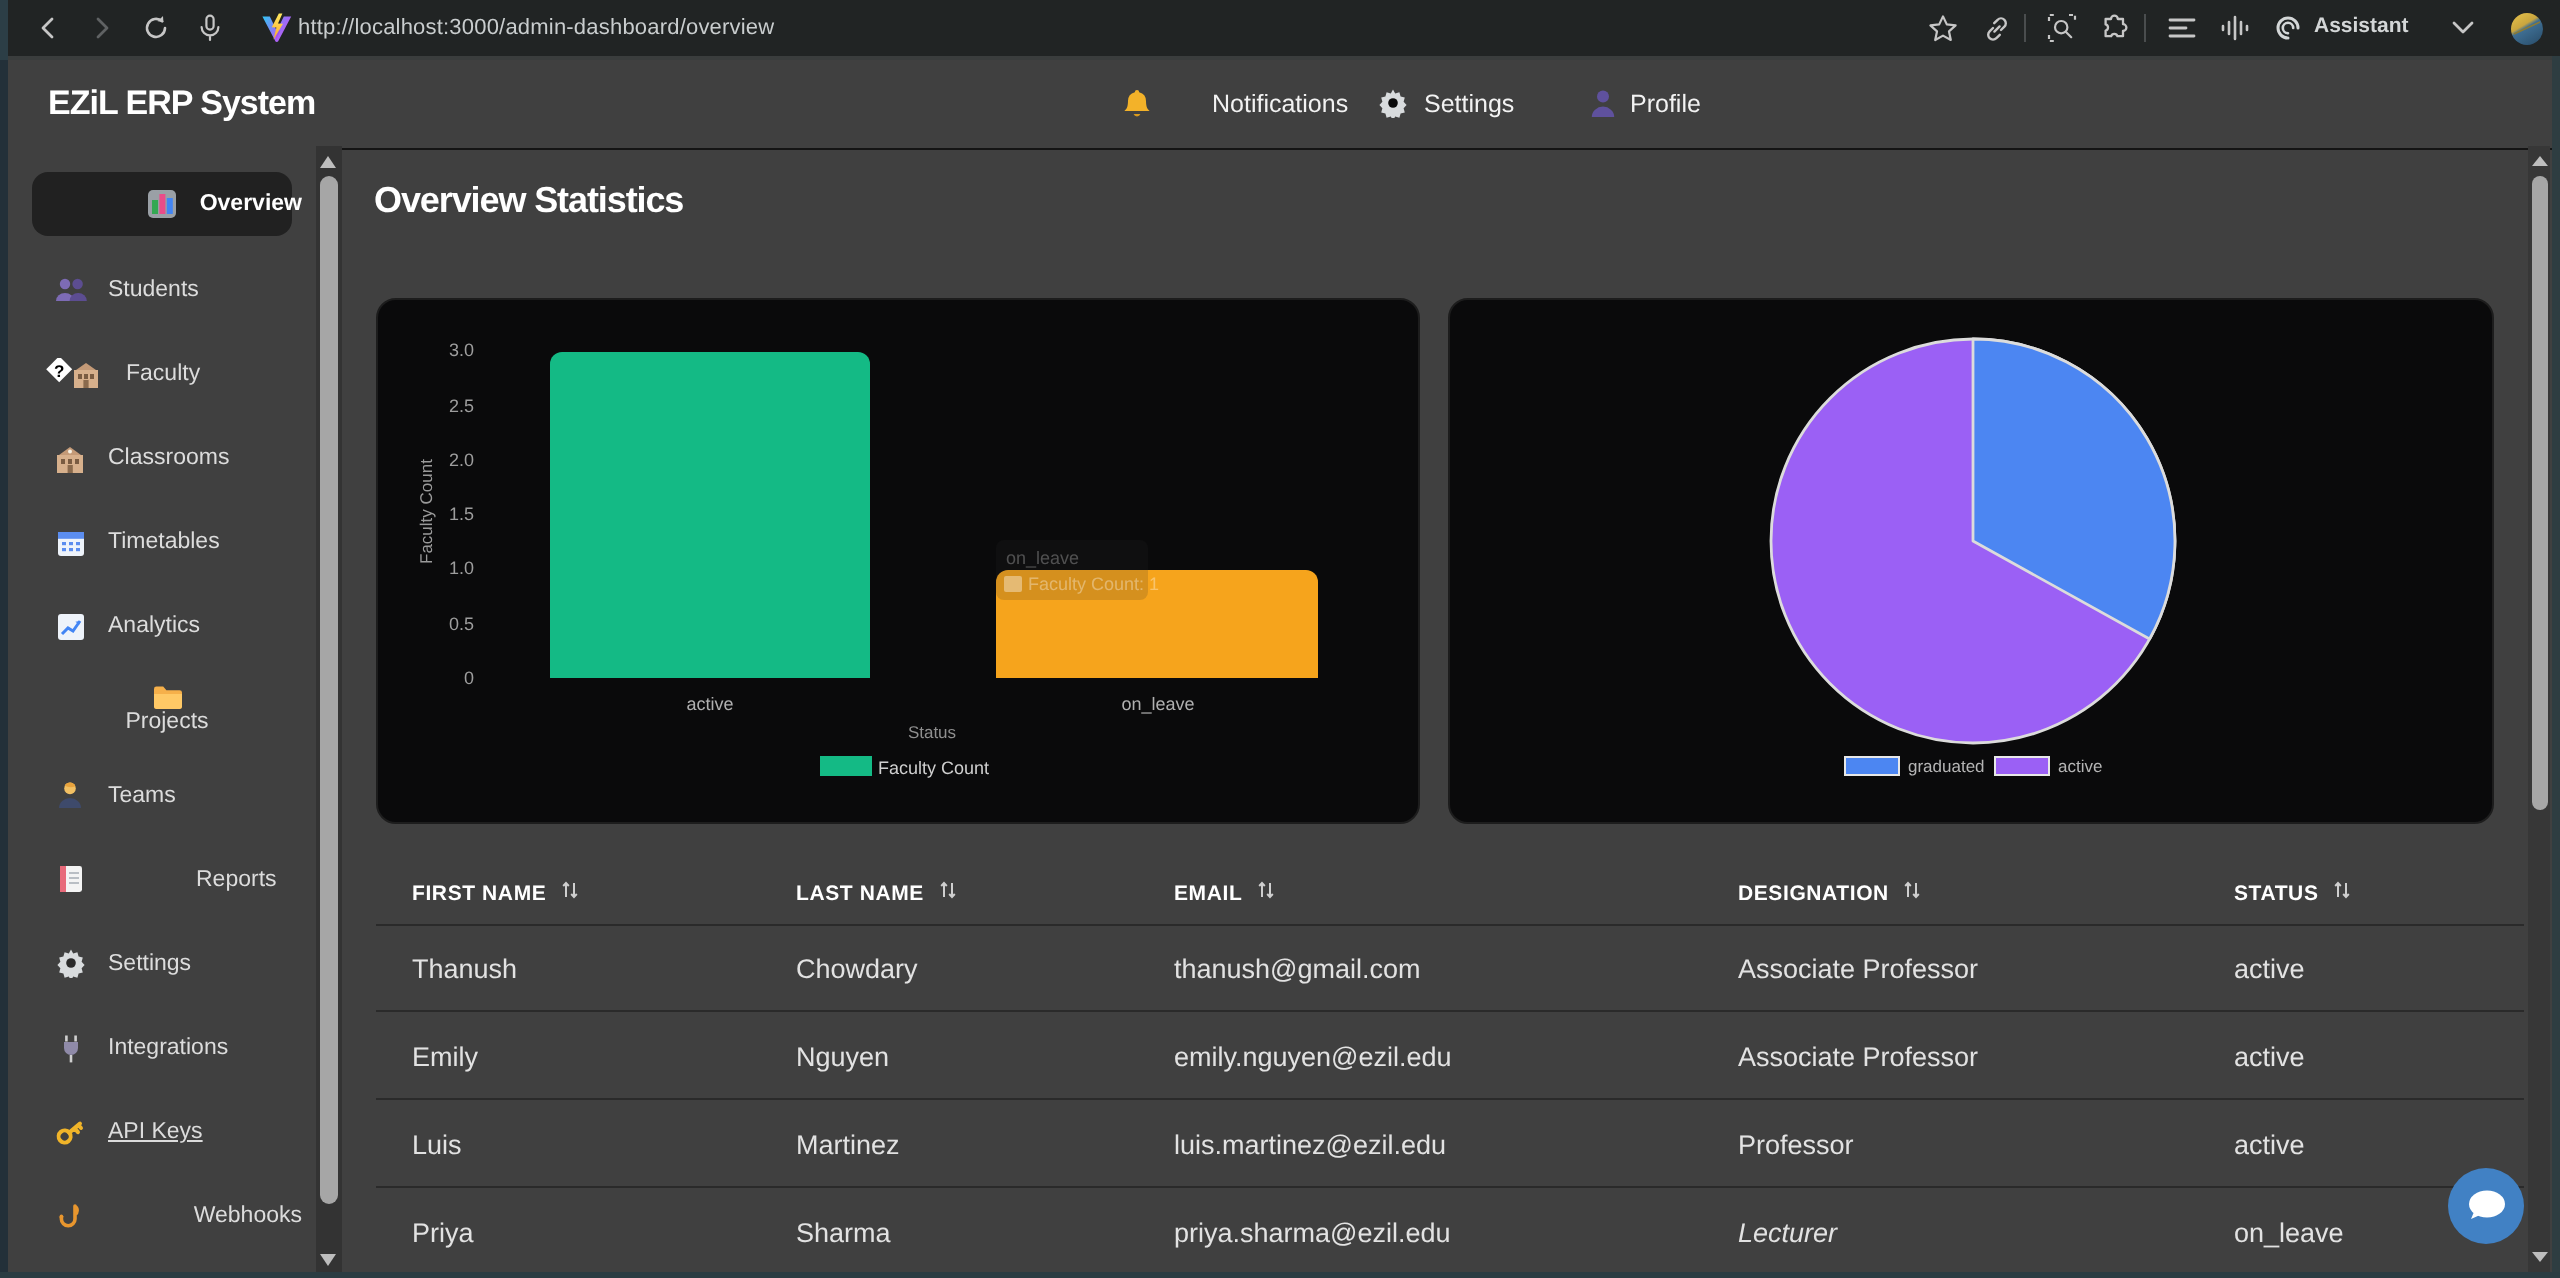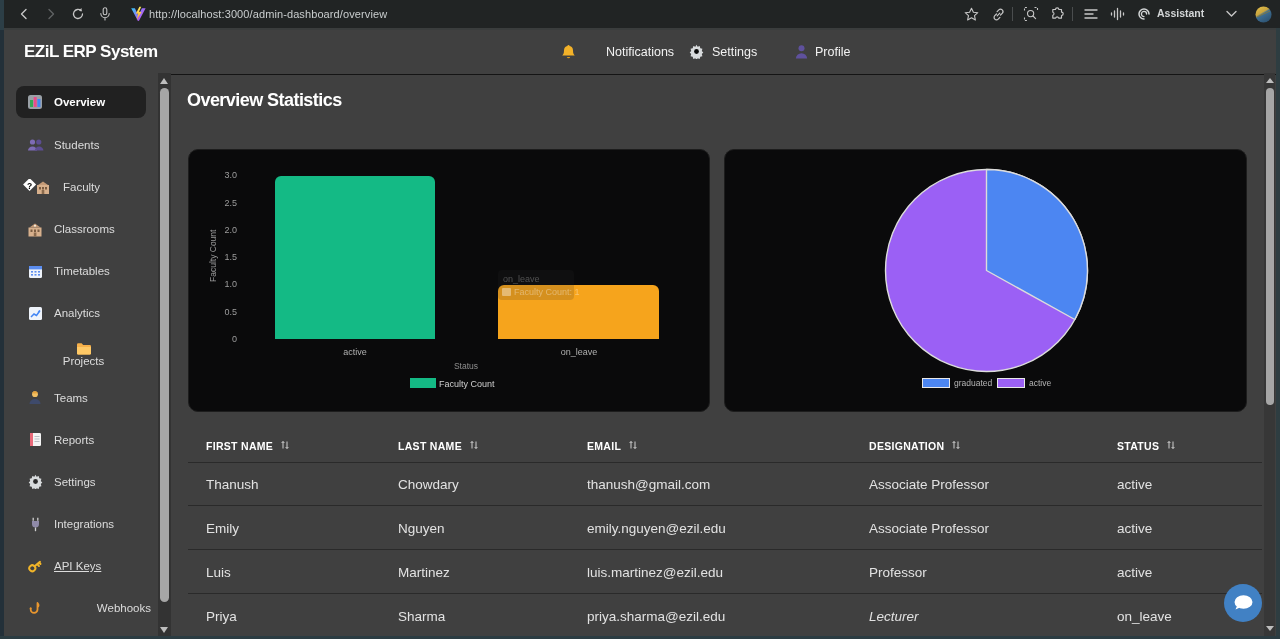--- a/index.html
+++ b/index.html
@@ -186,21 +186,21 @@
   <div class="hnav" style="left:712px;">Settings</div>
   <div class="hnav" style="left:794px;"><svg width="15" height="15" viewBox="0 0 14 15" style="position:relative;top:-1px;">
         <circle cx="7" cy="4.3" r="3" fill="#5f519d"></circle>
         <path d="M1.4 14.5 a5.6 5.2 0 0 1 11.2 0 Z" fill="#5f519d"></path>
       </svg></div>
   <div class="hnav" style="left:815px;">Profile</div>
 
   <div id="pill"></div>
 
   <div id="sidebar">
-      <div class="sitem" style="top:88px;font-weight:bold;color:#fff;">
+      <div class="sitem" style="top:88px;font-weight:bold;color:#fff;justify-content:flex-end;">
     <span class="ic">
           <svg width="16" height="16" viewBox="0 0 16 16">
             <rect x="1" y="1" width="14" height="14" rx="2.5" fill="#9aa0a6"></rect>
             <rect x="3" y="6" width="3" height="7" fill="#34a853"></rect>
             <rect x="6.7" y="3" width="3" height="10" fill="#ea4c89"></rect>
             <rect x="10.4" y="5" width="3" height="8" fill="#4285f4"></rect>
           </svg>
         </span>
         <span style="padding-left:0px">Overview</span>
       </div>
@@ -291,21 +291,21 @@
       <div class="sitem" style="top:383.5px;">
     <span class="ic">
           <svg width="14" height="15" viewBox="0 0 14 15">
             <circle cx="7" cy="4.2" r="2.9" fill="#f2c063"></circle>
             <path d="M7 1.3 a2.9 2.9 0 0 1 2.7 1.8 c-1.8 0.8 -3.9 0.5 -5.4 -0.4 A2.9 2.9 0 0 1 7 1.3 Z" fill="#e8a33d"></path>
             <path d="M1.5 14 a5.5 5 0 0 1 11 0 Z" fill="#3e4a6b"></path>
           </svg>
         </span>
         <span style="padding-left:0px">Teams</span>
       </div>
-      <div class="sitem" style="top:425.5px;">
+      <div class="sitem" style="top:425.5px;gap:44px;">
     <span class="ic">
           <svg width="13" height="15" viewBox="0 0 13 15">
             <rect x="1" y="1" width="11" height="13" rx="1.2" fill="#f4f4f4"></rect>
             <rect x="1" y="1" width="3" height="13" fill="#e86a7a"></rect>
             <g stroke="#b9bec4" stroke-width="1">
               <path d="M5.5 4.5 h5 M5.5 7 h5 M5.5 9.5 h5"></path>
             </g>
           </svg>
         </span>
         <span style="padding-left:0px">Reports</span>

